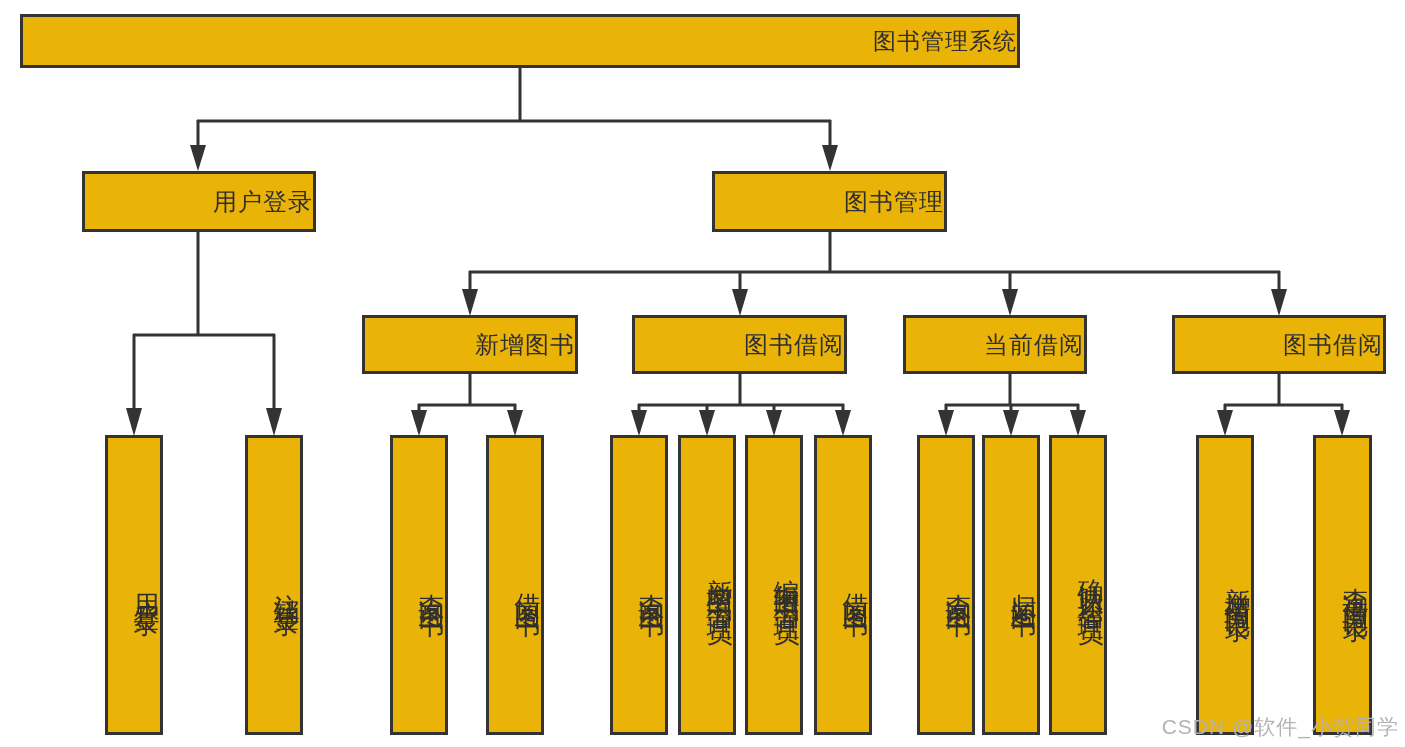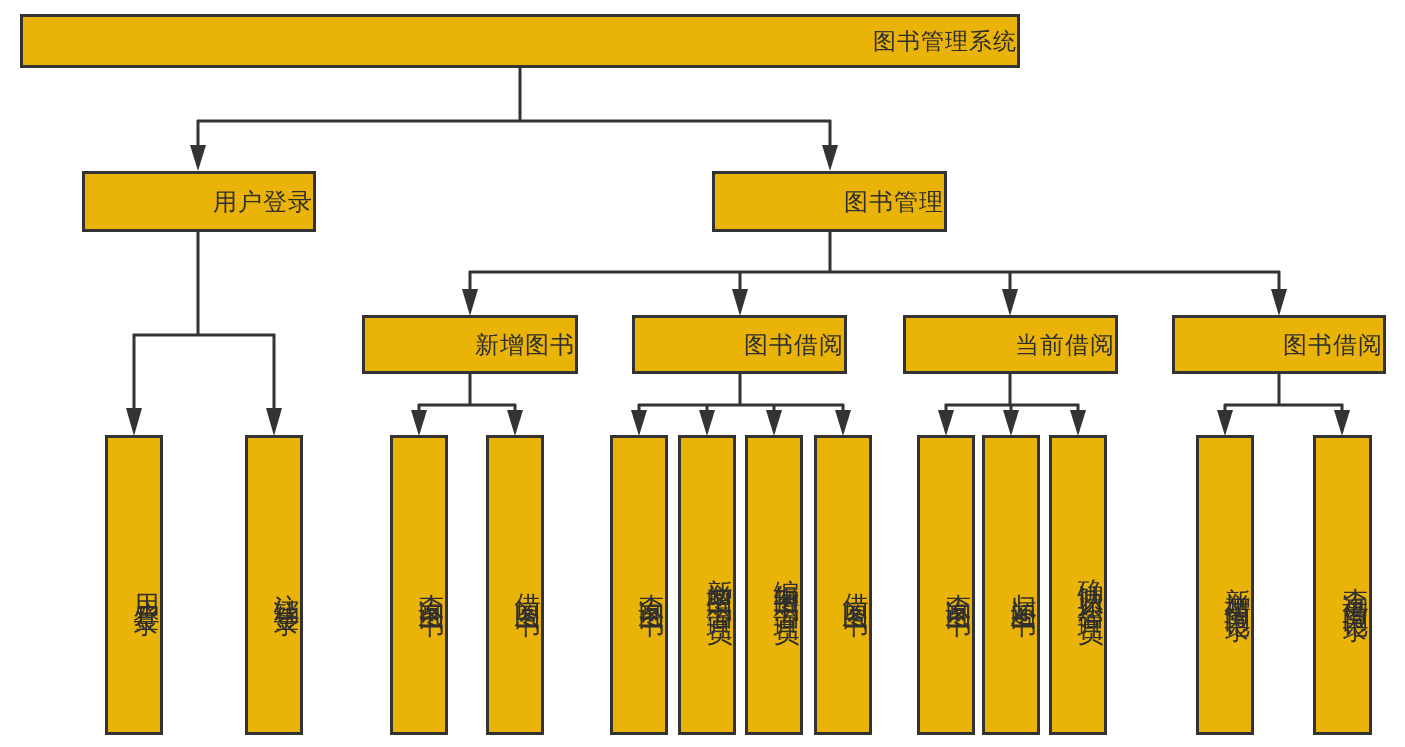--- a/index.html
+++ b/index.html
@@ -40,21 +40,21 @@
     line-height:1;
     color:var(--text);
   }
   
   #box-root{left:20px;top:14px;width:1000px;height:54px;}
   #box-root .label{font-size:23px;}
   #box-user-login{left:82px;top:171px;width:234px;height:61px;}
   #box-book-mgmt{left:712px;top:171px;width:235px;height:61px;}
   #box-new-book{left:362px;top:315px;width:216px;height:59px;}
   #box-book-borrow{left:632px;top:315px;width:215px;height:59px;}
-  #box-current-borrow{left:903px;top:315px;width:215px;height:59px;}
+  #box-current-borrow{left:903px;top:315px;width:184px;height:59px;}
   #box-borrow-records{left:1172px;top:315px;width:214px;height:59px;}
   .leaf{top:435px;width:58px;height:300px;}
   #leaf-login{left:105px;}
   #leaf-logout{left:245px;}
   #leaf-nb-query{left:390px;}
   #leaf-nb-borrow{left:486px;}
   #leaf-bb-query{left:610px;}
   #leaf-bb-add{left:678px;}
   #leaf-bb-edit{left:745px;}
   #leaf-bb-borrow{left:814px;}
@@ -186,14 +186,15 @@
     <span class="label">确认归还（管理员）</span>
   </div>
 
   <div id="leaf-br-add" class="box leaf">
     <span class="label">新增借阅记录</span>
   </div>
   <div id="leaf-br-query" class="box leaf">
     <span class="label">查询借阅记录</span>
   </div>
 
+  <div id="watermark">CSDN @软件_小贺同学</div>
 
 </div>
 
 </body></html>

